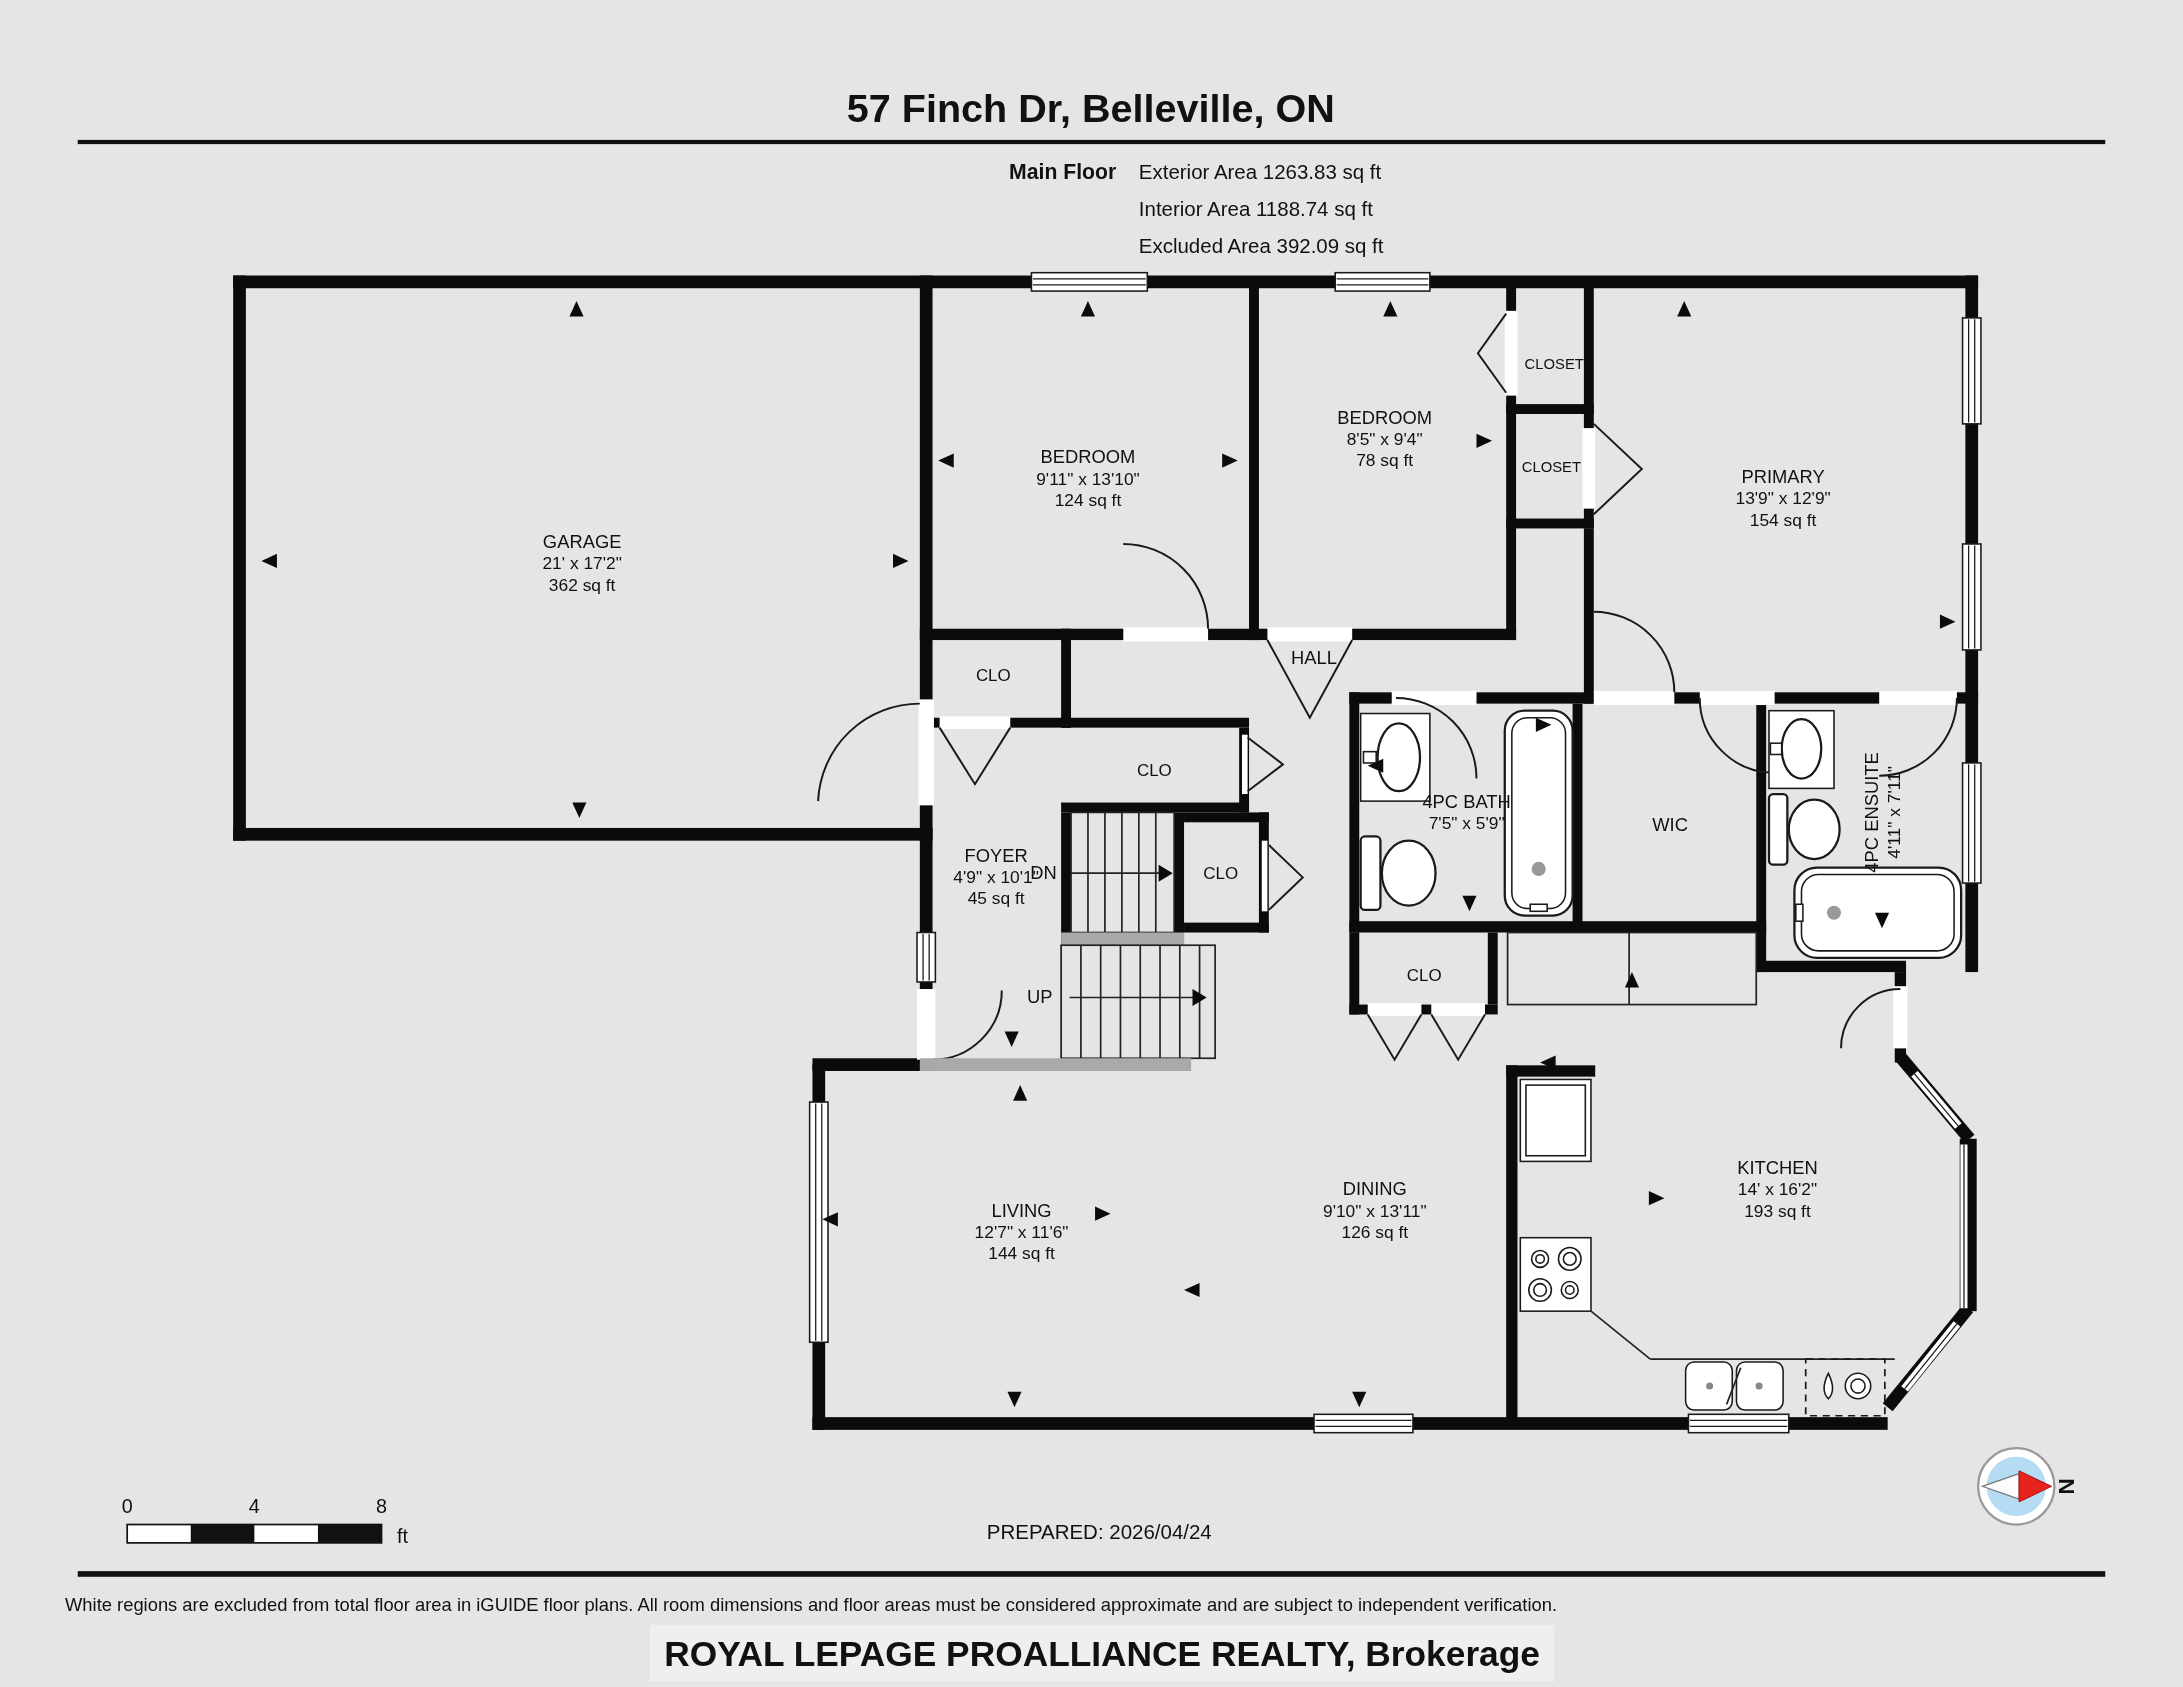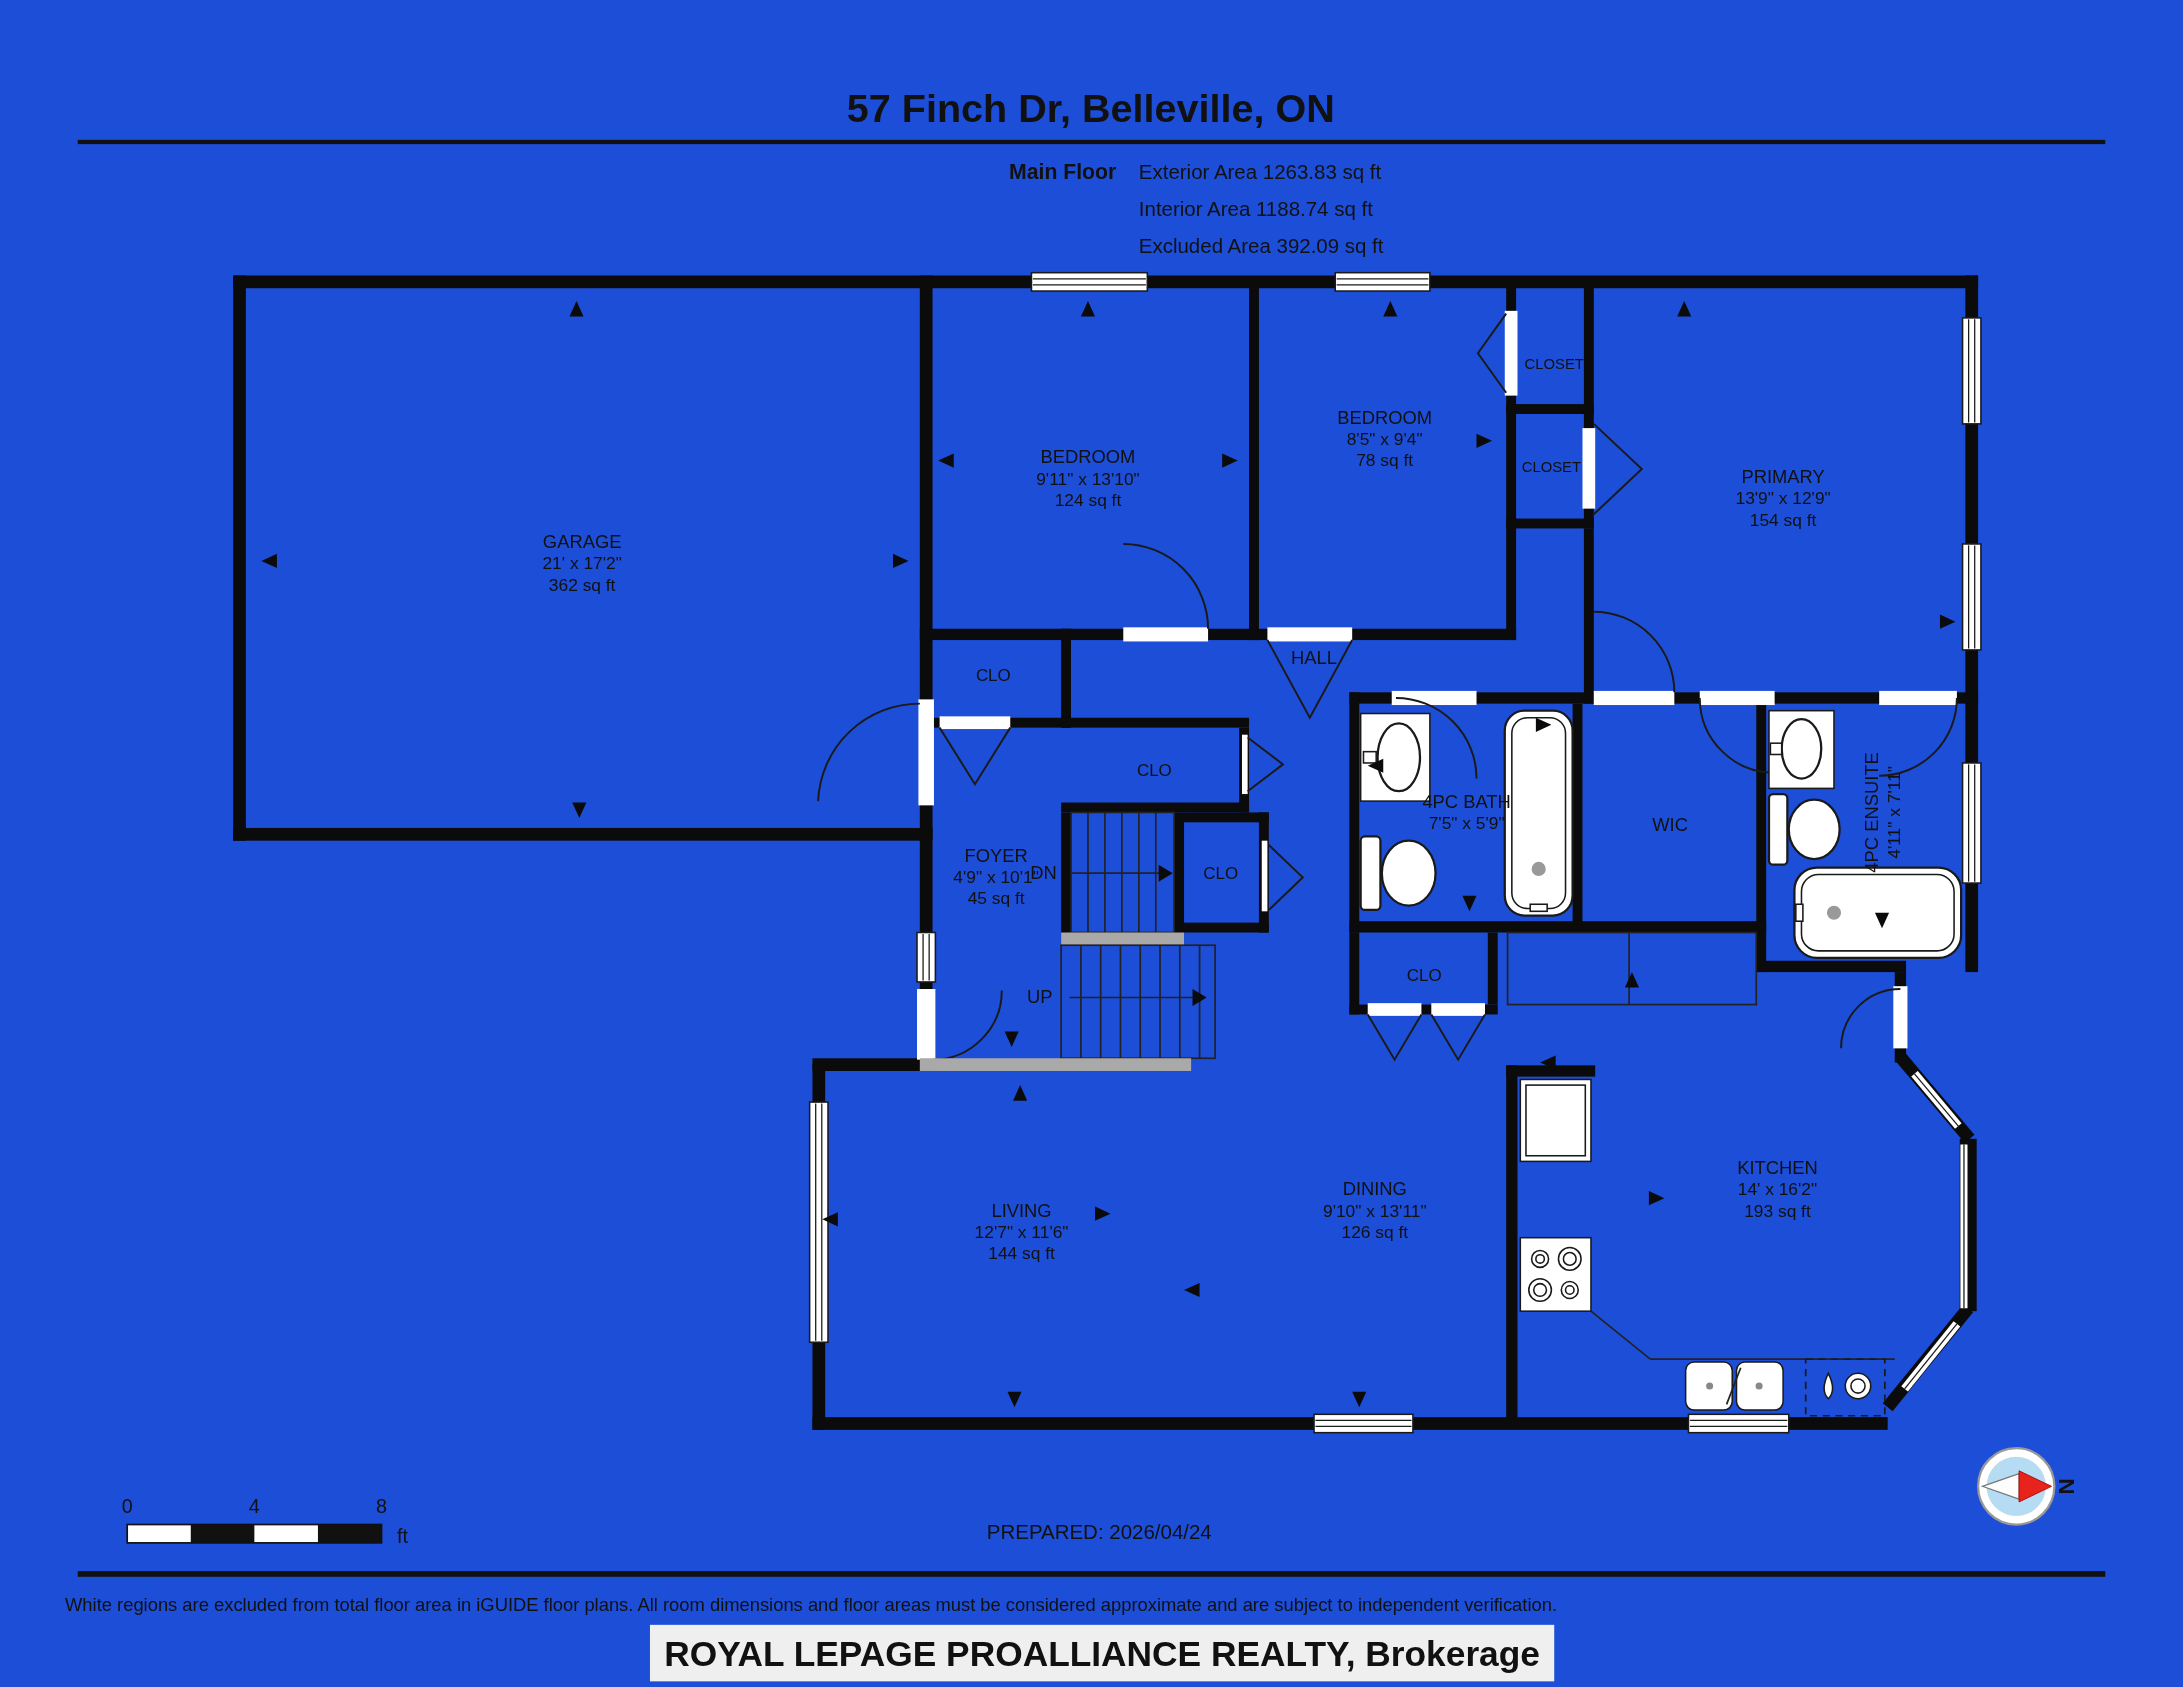--- a/index.html
+++ b/index.html
@@ -1,17 +1,17 @@
 <!DOCTYPE html>
 <html style="font-size:9px"><head>
 <meta charset="utf-8">
 <style>
   html,body{margin:0;padding:0;background:#ffffff;}
   body{width:2183px;height:1687px;font-family:"Liberation Sans",sans-serif;}
-  #page{width:2183px;height:1687px;position:relative;background:#1d4ed8;}
+  #page{width:2183px;height:1687px;position:relative;background:#e5e5e5;}
   svg{display:block;}
   text{fill:#111;}
   .wall{fill:#0b0b0b;}
   .thin{fill:none;stroke:#222;stroke-width:1.2;}
   .fixture{fill:#fff;stroke:#1a1a1a;stroke-width:1.6;}
   .fixture2{fill:#fff;stroke:#1a1a1a;stroke-width:1.1;}
   .door{fill:none;stroke:#1a1a1a;stroke-width:1.4;}
   .win{fill:#fff;stroke:#1a1a1a;stroke-width:1.1;}
   .winline{stroke:#1a1a1a;stroke-width:0.9;}
   .arrow{fill:#0b0b0b;}

